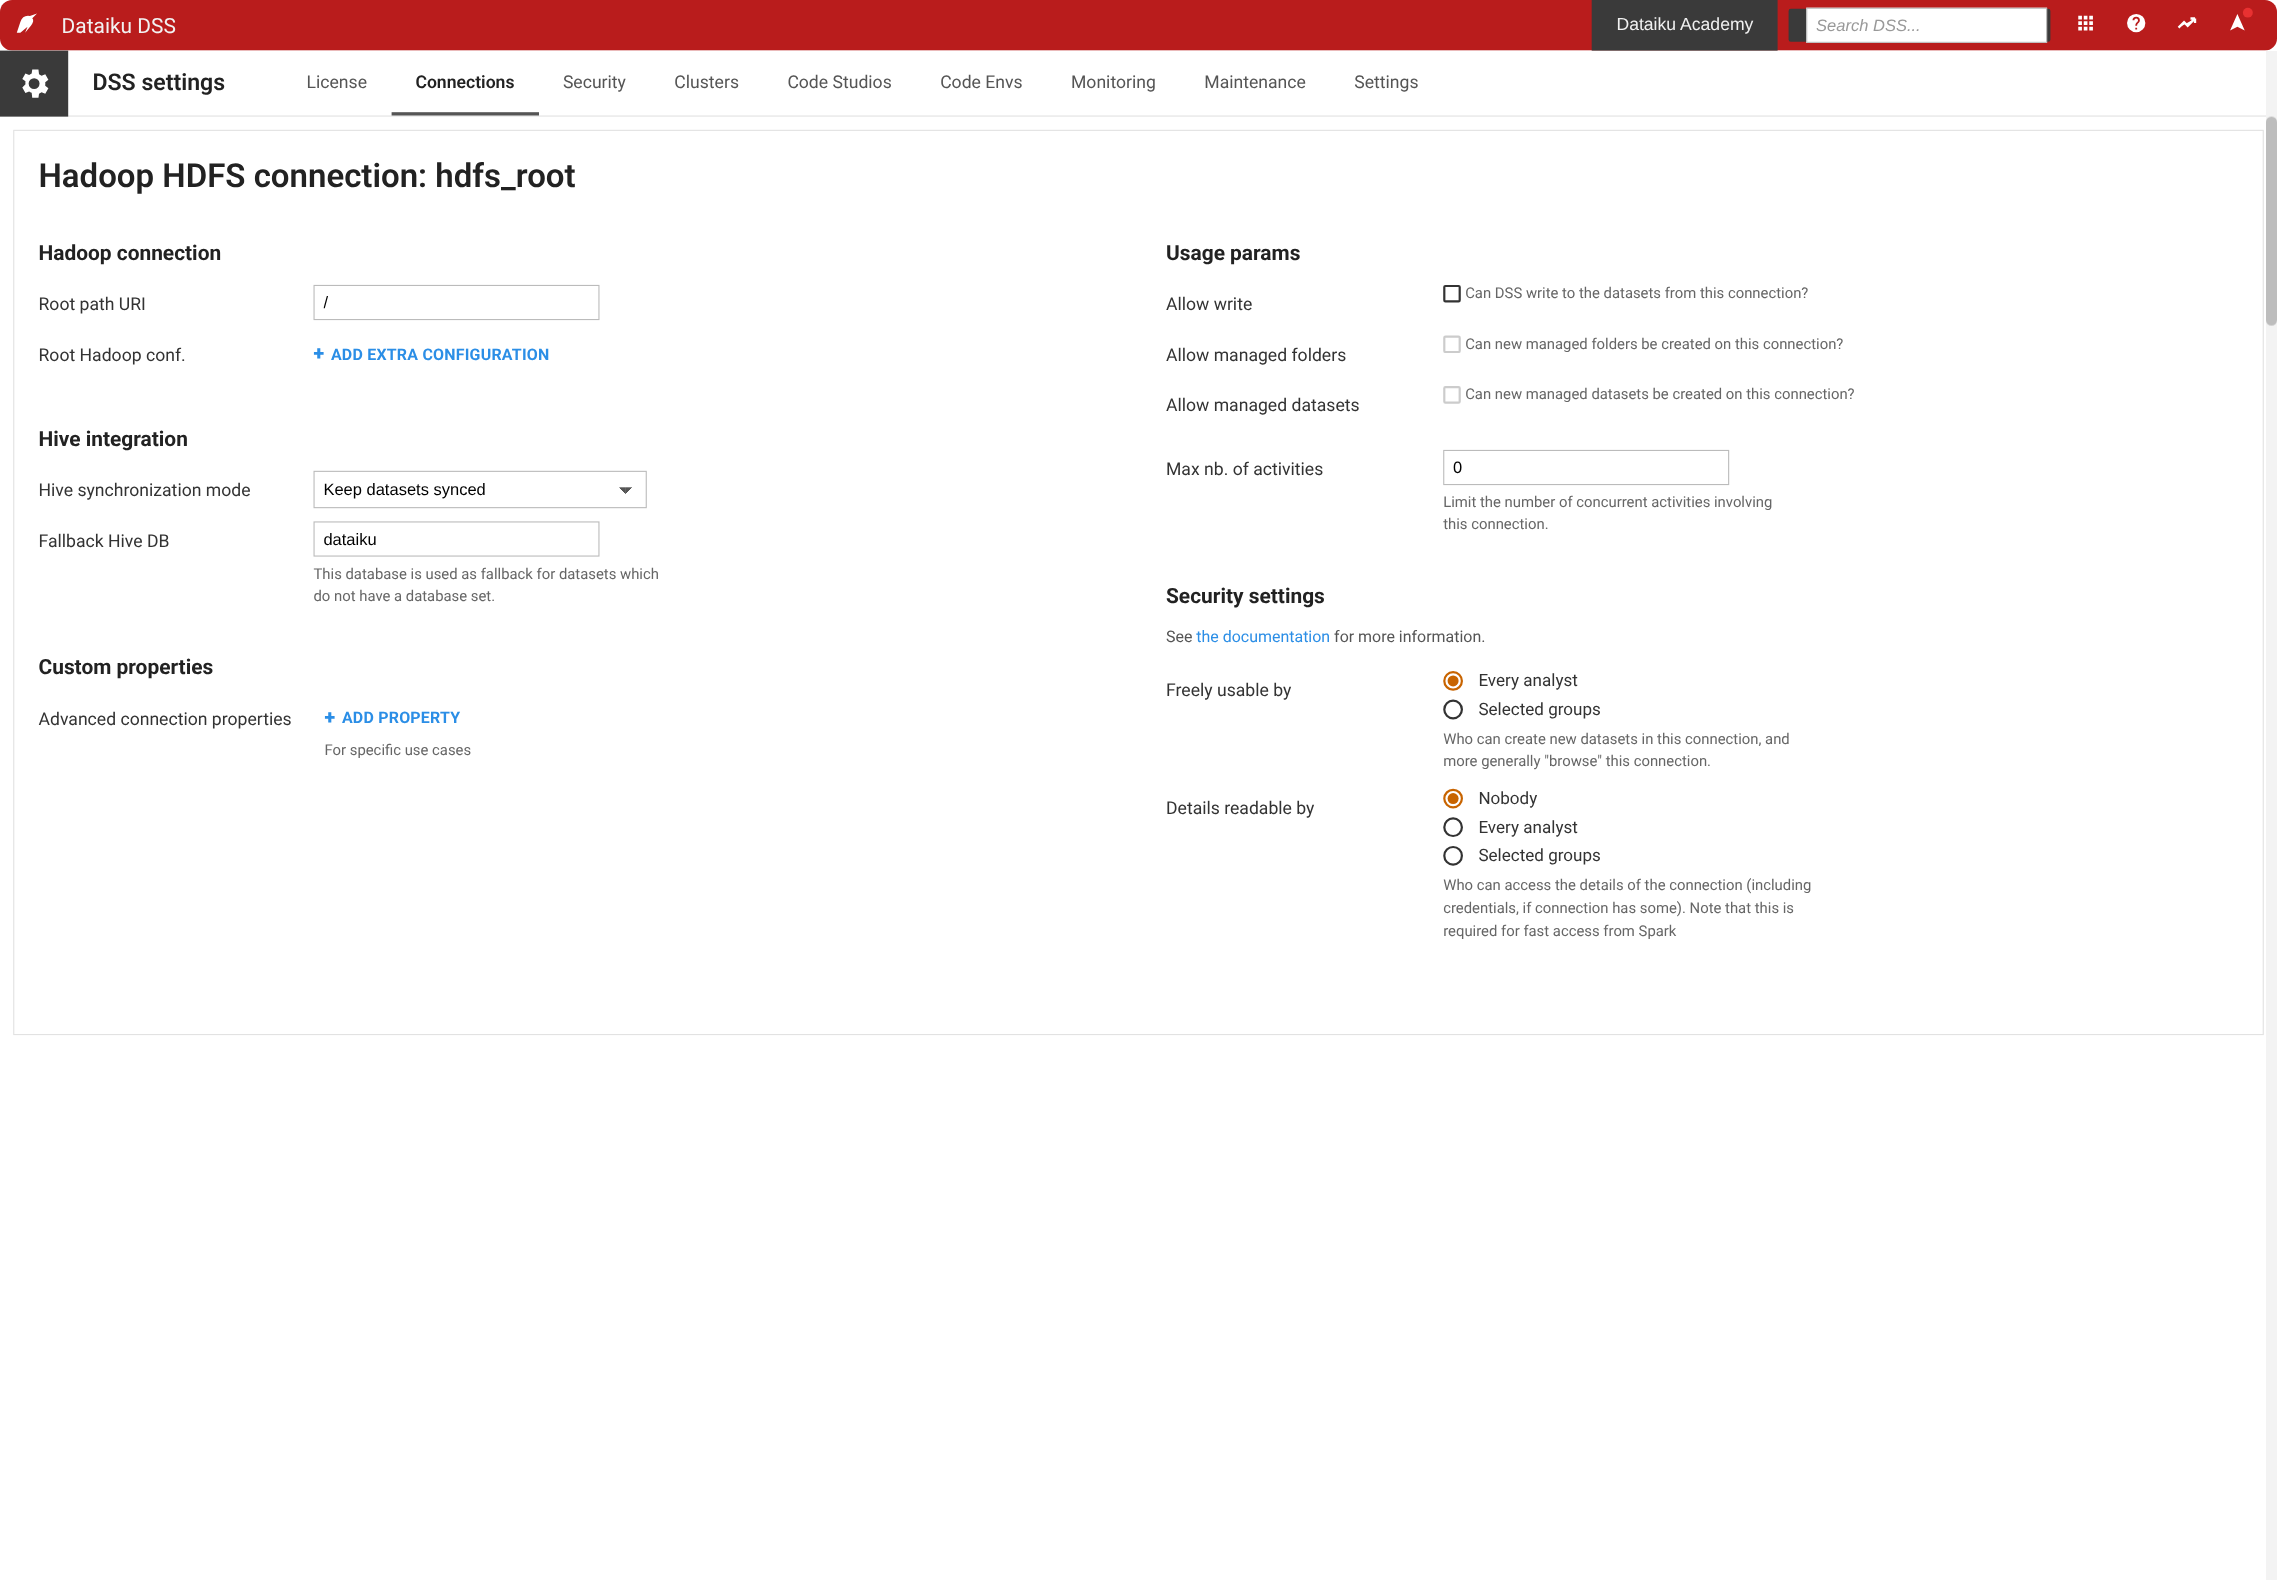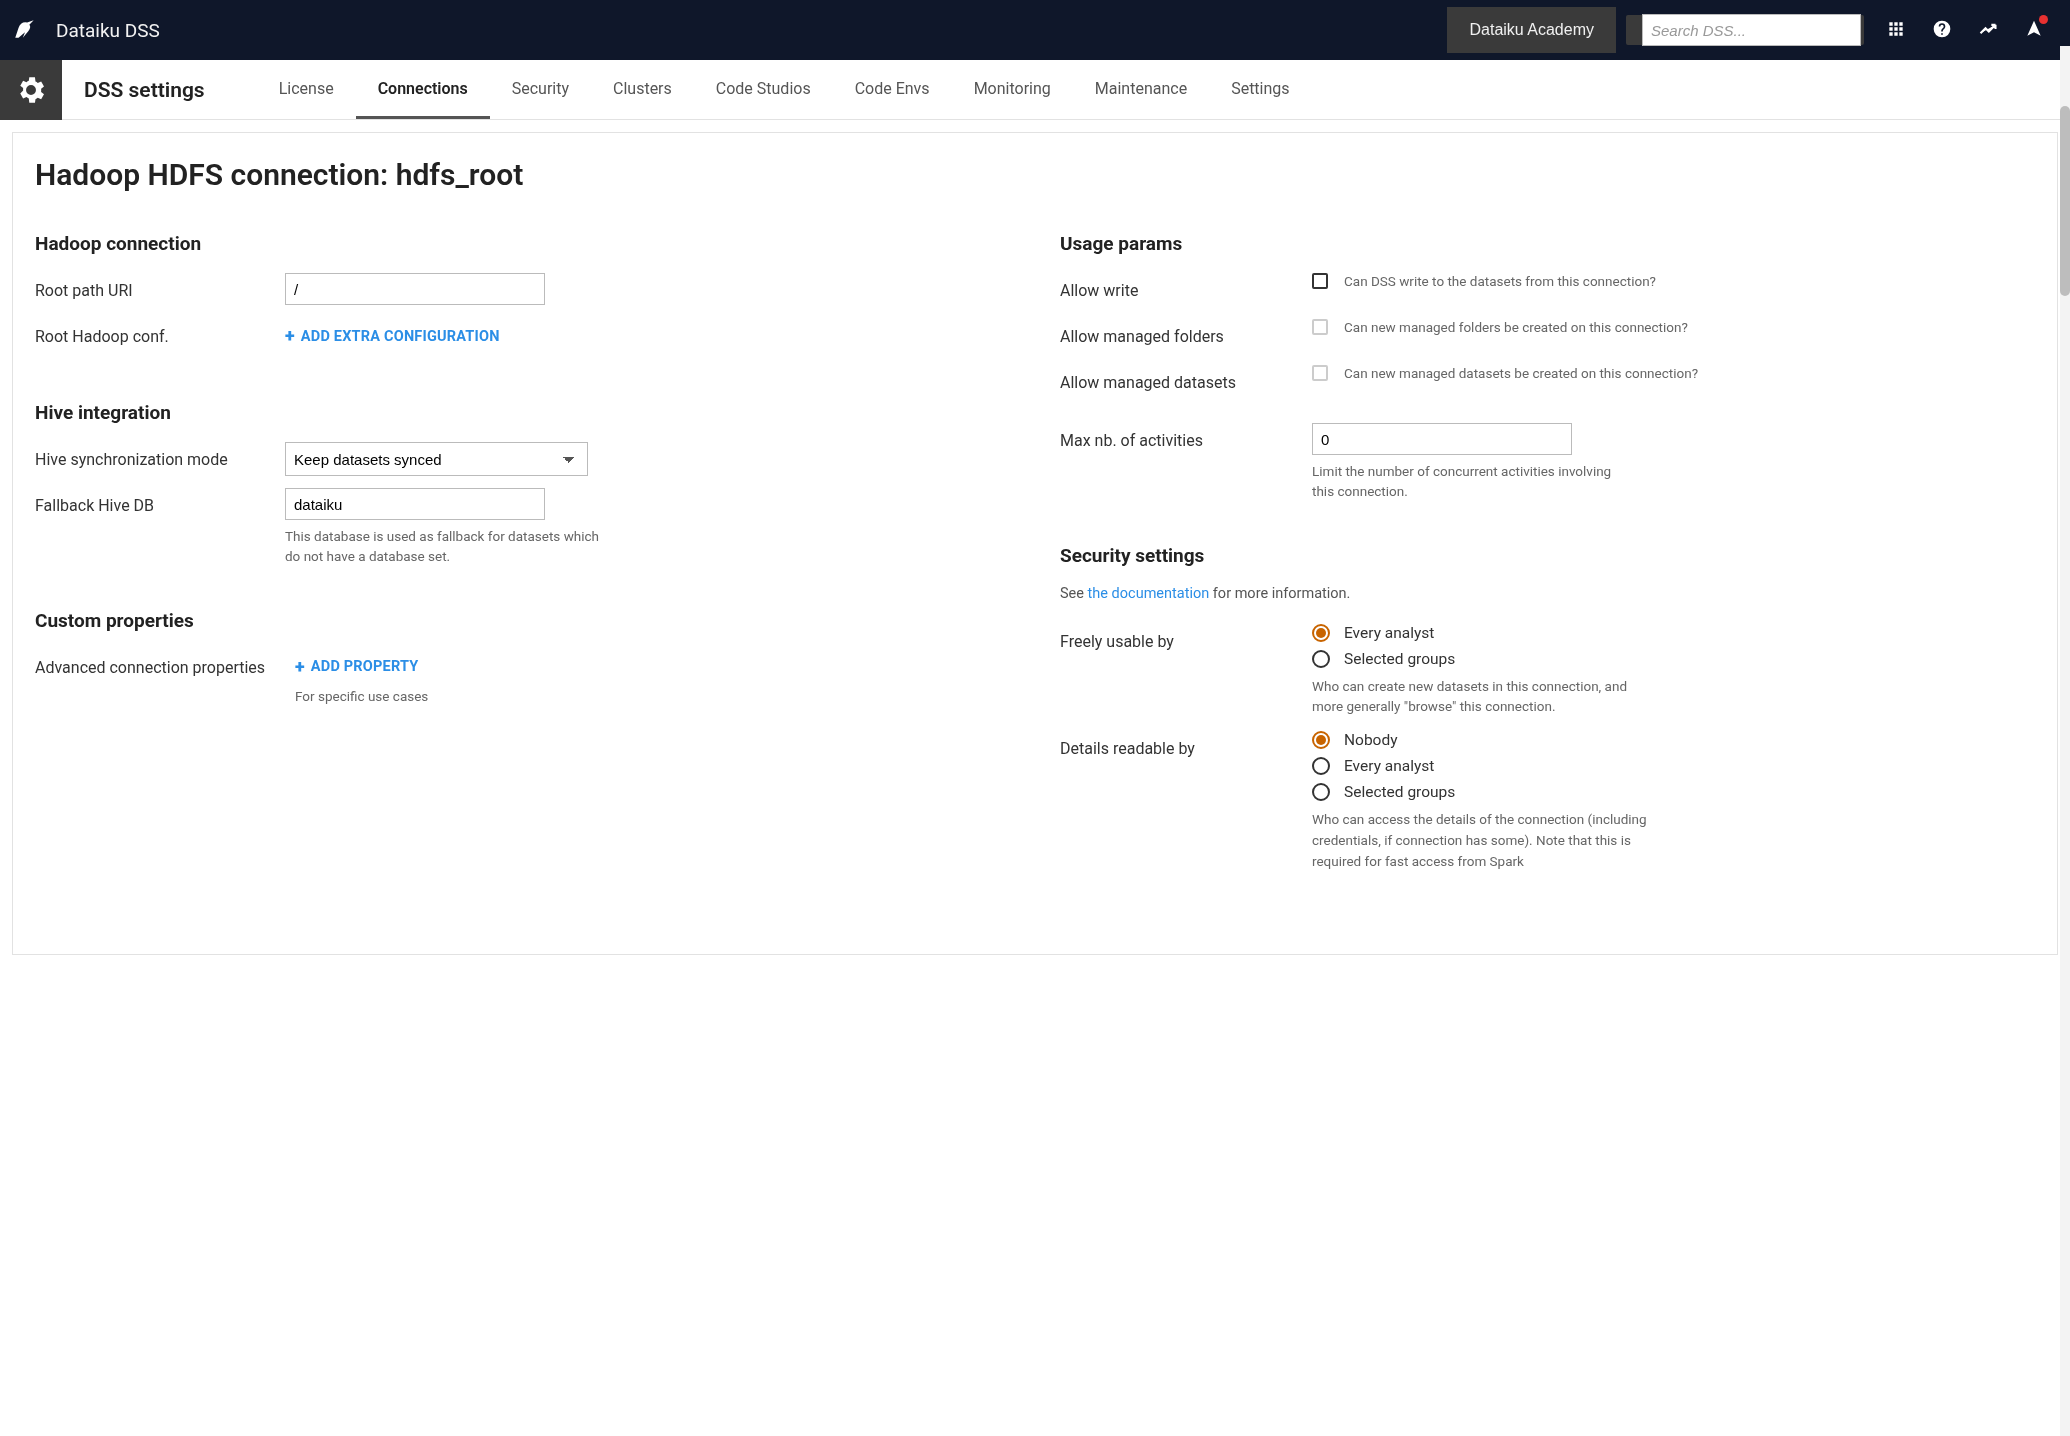--- a/index.html
+++ b/index.html
@@ -5,25 +5,26 @@
   * { box-sizing: border-box; margin: 0; padding: 0; }
   body {
     font-family: -apple-system, BlinkMacSystemFont, "Segoe UI", Roboto, Helvetica, Arial, sans-serif;
     background: #fff;
     color: #222;
     font-size: 14px;
   }
 
   
   .topbar {
-    background: #0f172a;
-    height: 60px;
+    background: #b91c1c;
+    height: 46px;
     display: flex;
     align-items: center;
     color: #f0f0f0;
+    border-radius: 11px;
   }
   .topbar-left {
     display: flex;
     align-items: center;
     gap: 18px;
     padding-left: 12px;
   }
   .bird { width: 26px; height: 26px; fill: #fff; }
   .brand { font-size: 19px; font-weight: 400; color:#f2f2f2;}
   .topbar-spacer { flex: 1; }
@@ -133,21 +134,21 @@
   }
   .plus { font-weight:900; font-size:18px; line-height:1; }
 
   
   .cb {
     width:16px; height:16px; border:2px solid #333; border-radius:2px;
     display:inline-block; vertical-align:middle; background:#fff;
     flex-shrink:0;
   }
   .cb.dim { border-color:#ccc; }
-  .cb-row { display:flex; align-items:center; gap:16px; }
+  .cb-row { display:flex; align-items:center; gap:4px; }
   .cb-desc { font-size:13.5px; color:#666;}
   .radio-row { display:flex; align-items:center; gap:14px; margin-bottom:8px;}
   .radio-outer {
     width:18px; height:18px; border:2px solid #333; border-radius:50%;
     display:flex; align-items:center; justify-content:center; flex-shrink:0;
   }
   .radio-outer.sel { border-color:#c86400;}
   .radio-inner { width:10px; height:10px; border-radius:50%; background:#c86400;}
   .radio-label { font-size:15.5px; color:#333; }
   .radio-help { font-size:13.5px; color:#666; margin-top:6px; max-width:340px; line-height:1.55;}

